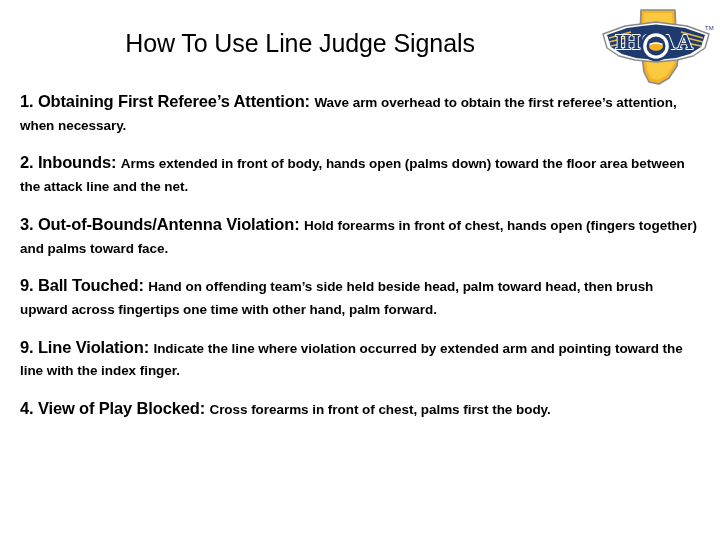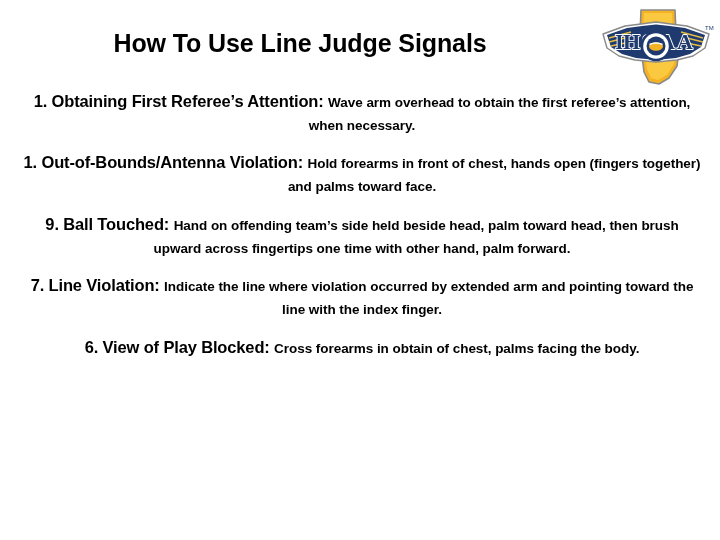--- a/index.html
+++ b/index.html
@@ -31,21 +31,21 @@
     height: 88px;
   }
 
   .slide-title {
     position: absolute;
     left: 0;
     top: 30px;
     width: 600px;
     text-align: center;
     font-size: 25px;
-    font-weight: bold;
+    font-weight: normal;
     color: #000000;
     letter-spacing: -0.1px;
     line-height: 1.1;
     white-space: nowrap;
   }
 
   
   .logo {
     position: absolute;
     left: 597px;
@@ -64,21 +64,21 @@
     position: absolute;
     left: 20px;
     top: 90px;
     width: 684px;
   }
 
   .signal-item {
     margin: 0 0 15px 0;
     color: #000000;
     line-height: 1.42;
-    text-align: center;
+    text-align: left;
   }
   .signal-item:last-child {
     margin-bottom: 0;
   }
 
   .signal-heading {
     font-size: 16.5px;
     font-weight: bold;
     letter-spacing: -0.15px;
   }
@@ -134,35 +134,39 @@
     </div>
   </div>
 
   <div class="signal-list">
 
     <p class="signal-item">
       <span class="signal-heading">1. Obtaining First Referee’s Attention:</span>
       <span class="signal-desc">Wave arm overhead to obtain the first referee’s attention, when necessary.</span>
     </p>
 
+    <p class="signal-item">
+      <span class="signal-heading">2. Inbounds:</span>
+      <span class="signal-desc">Arms extended in front of body, hands open (palms down) toward the floor area between the attack line and the net.</span>
+    </p>
 
     <p class="signal-item">
-      <span class="signal-heading">1. Out-of-Bounds/Antenna Violation:</span>
+      <span class="signal-heading">3. Out-of-Bounds/Antenna Violation:</span>
       <span class="signal-desc">Hold forearms in front of chest, hands open (fingers together) and palms toward face.</span>
     </p>
 
     <p class="signal-item">
       <span class="signal-heading">9. Ball Touched:</span>
       <span class="signal-desc">Hand on offending team’s side held beside head, palm toward head, then brush upward across fingertips one time with other hand, palm forward.</span>
     </p>
 
     <p class="signal-item">
-      <span class="signal-heading">7. Line Violation:</span>
+      <span class="signal-heading">9. Line Violation:</span>
       <span class="signal-desc">Indicate the line where violation occurred by extended arm and pointing toward the line with the index finger.</span>
     </p>
 
     <p class="signal-item">
-      <span class="signal-heading">6. View of Play Blocked:</span>
-      <span class="signal-desc">Cross forearms in obtain of chest, palms facing the body.</span>
+      <span class="signal-heading">4. View of Play Blocked:</span>
+      <span class="signal-desc">Cross forearms in front of chest, palms first the body.</span>
     </p>
 
   </div>
 </div>
 
 </body></html>

